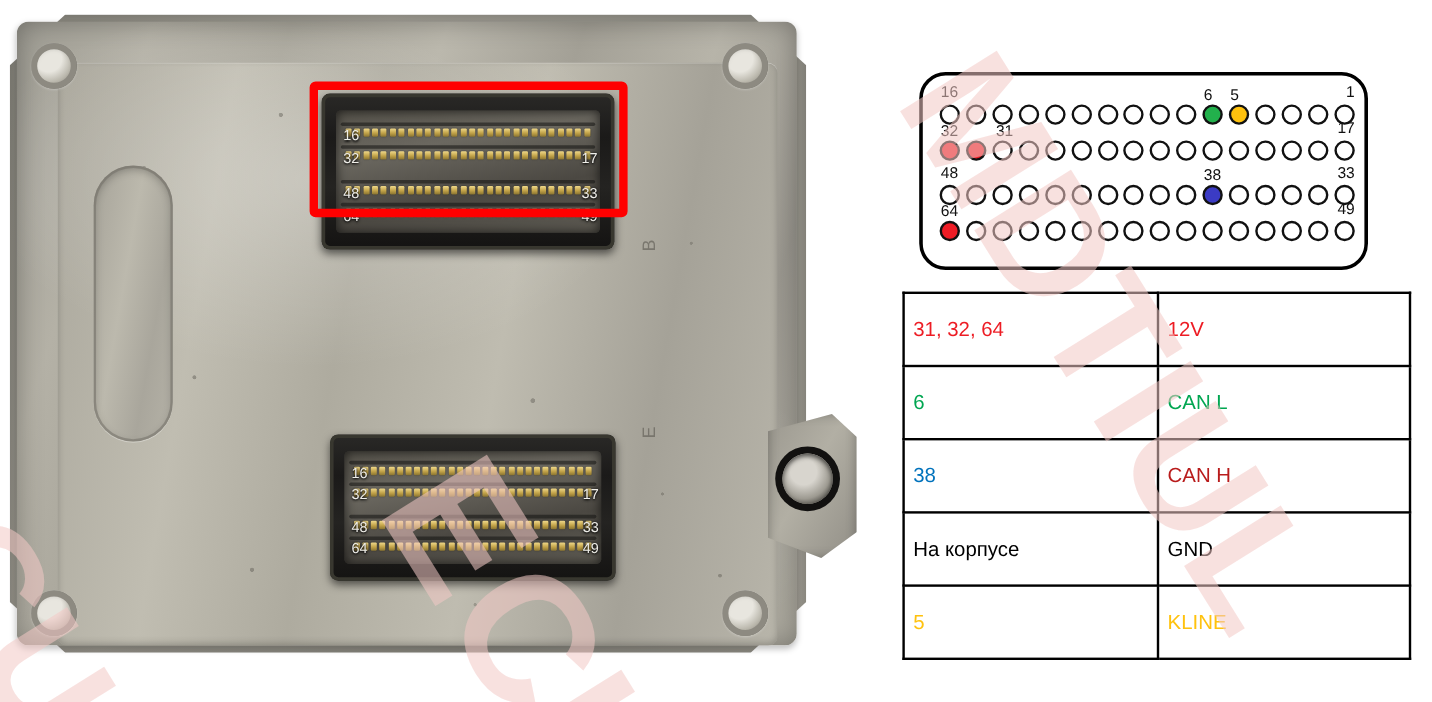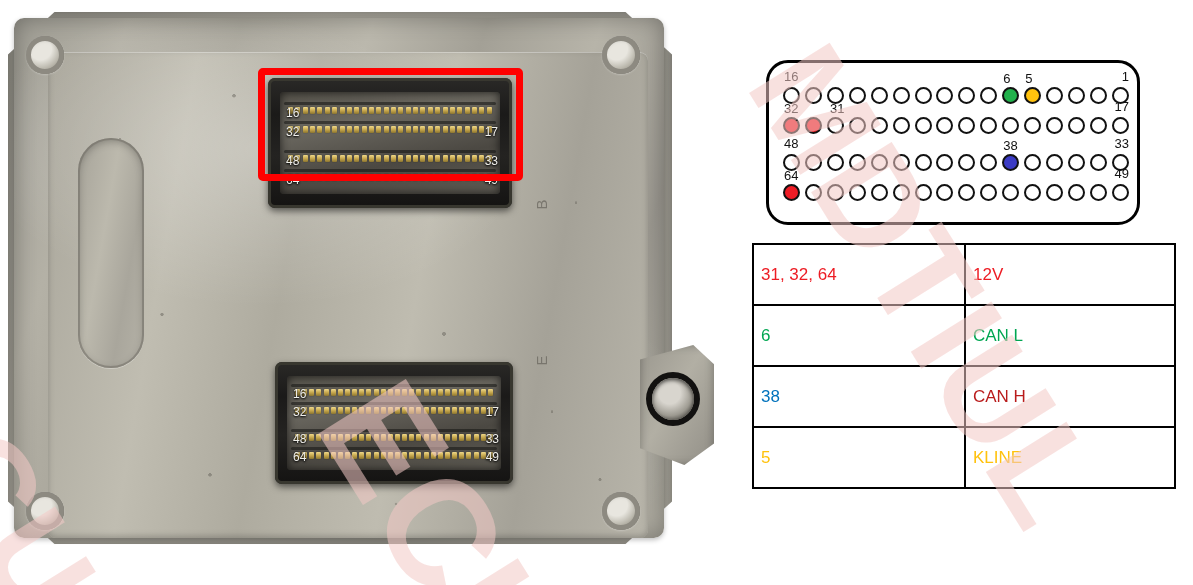--- a/index.html
+++ b/index.html
@@ -813,20 +813,24 @@
       </tr>
       <tr>
         <td class="c1" style="color: rgb(0, 166, 81);">6</td>
         <td style="color: rgb(0, 166, 81);">CAN L</td>
       </tr>
       <tr>
         <td class="c1" style="color: rgb(0, 114, 188);">38</td>
         <td style="color: #b91c1c; margin-top: 24px;">CAN H</td>
       </tr>
       <tr>
+        <td class="c1" style="color: rgb(0, 0, 0);">На корпусе</td>
+        <td style="color: rgb(0, 0, 0);">GND</td>
+      </tr>
+      <tr>
         <td class="c1" style="color: rgb(255, 194, 14);">5</td>
         <td style="color: rgb(255, 194, 14);">KLINE</td>
       </tr>
     </tbody>
 </table>
 
 <div class="watermark">
   <div class="wm-text wm-a">MDTIUL</div>
   <div class="wm-text wm-b">ECU</div>
   <div class="wm-text wm-c">ECU</div>

